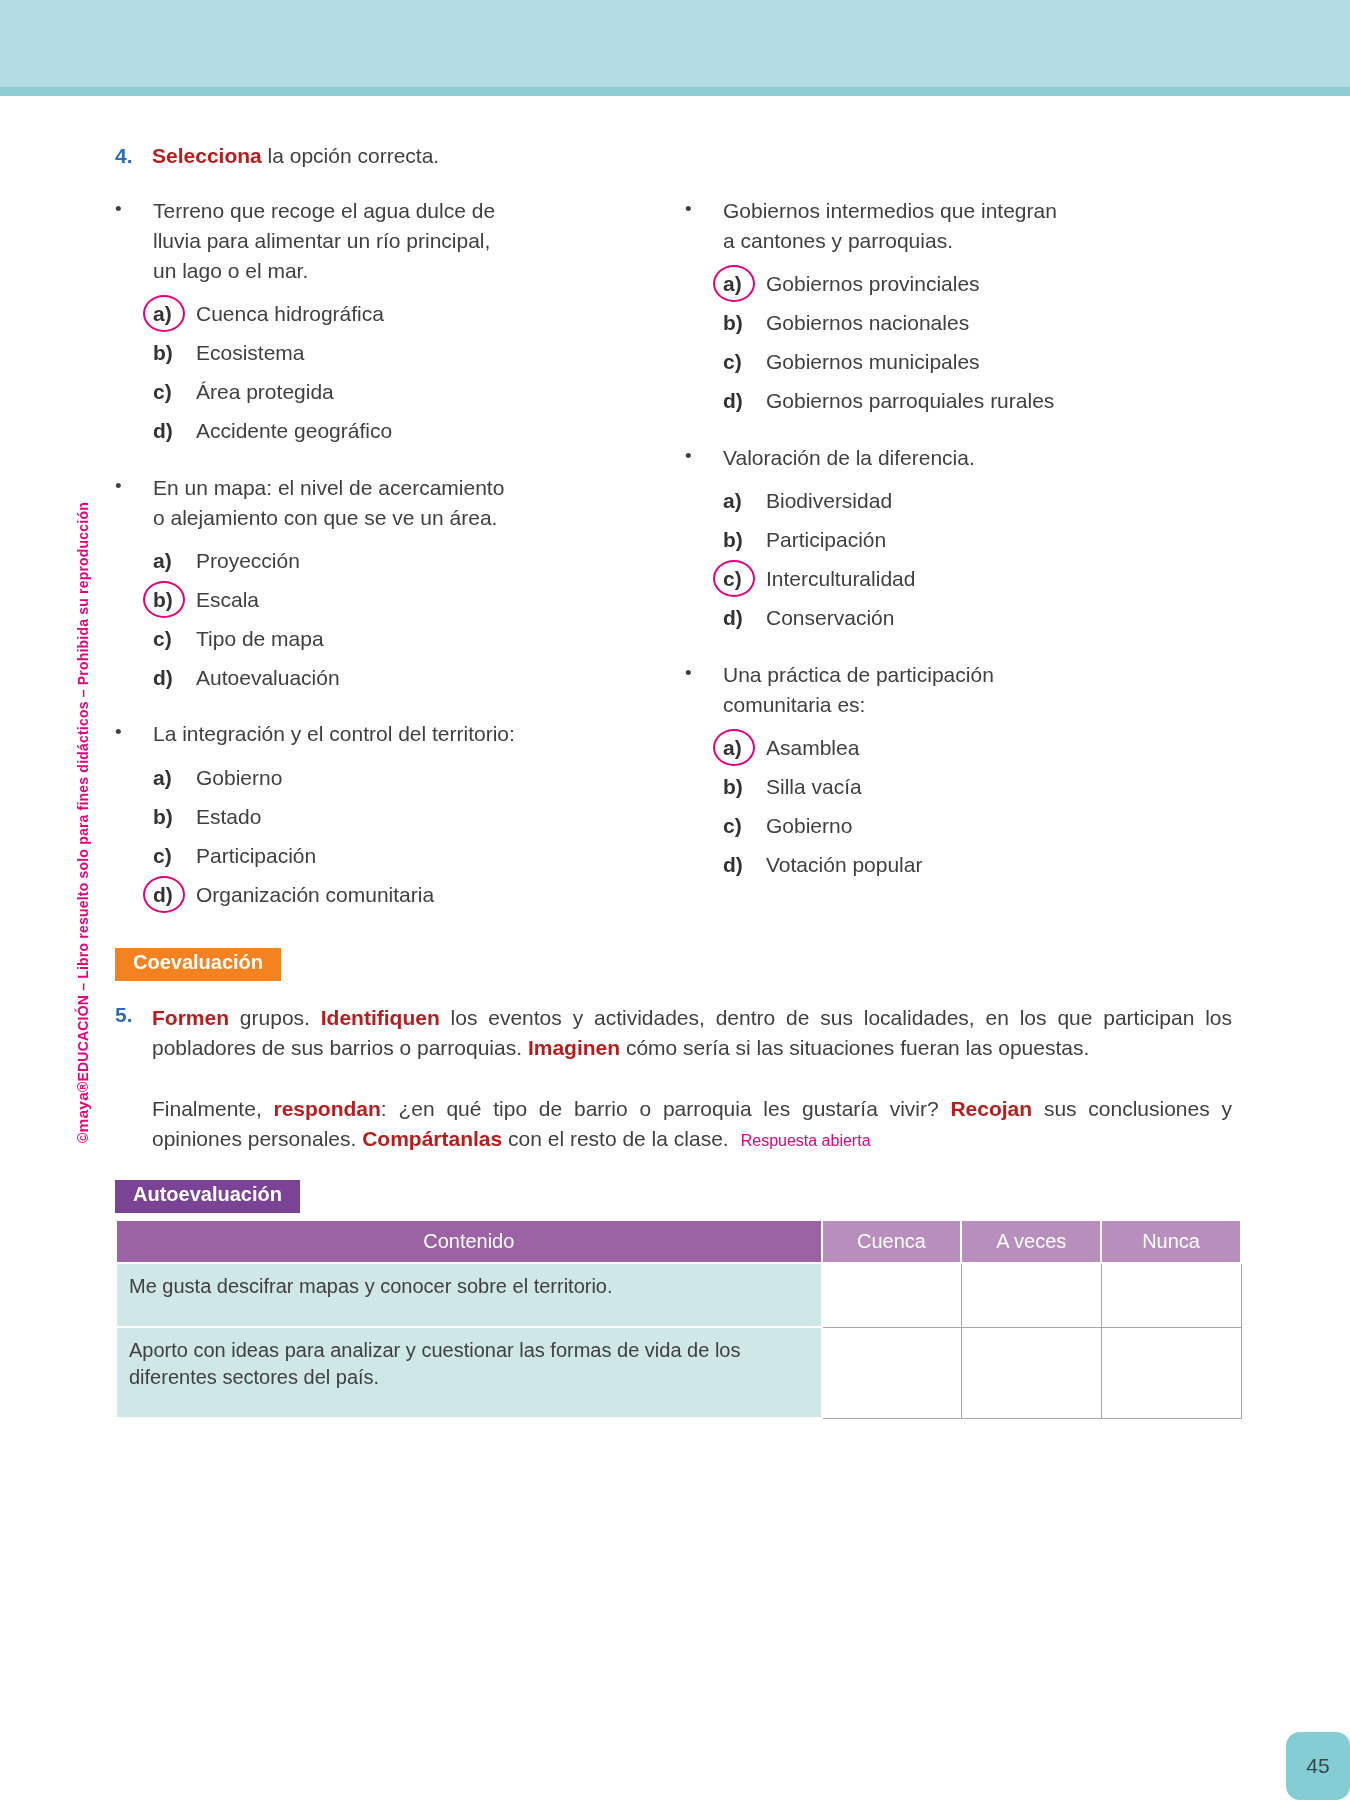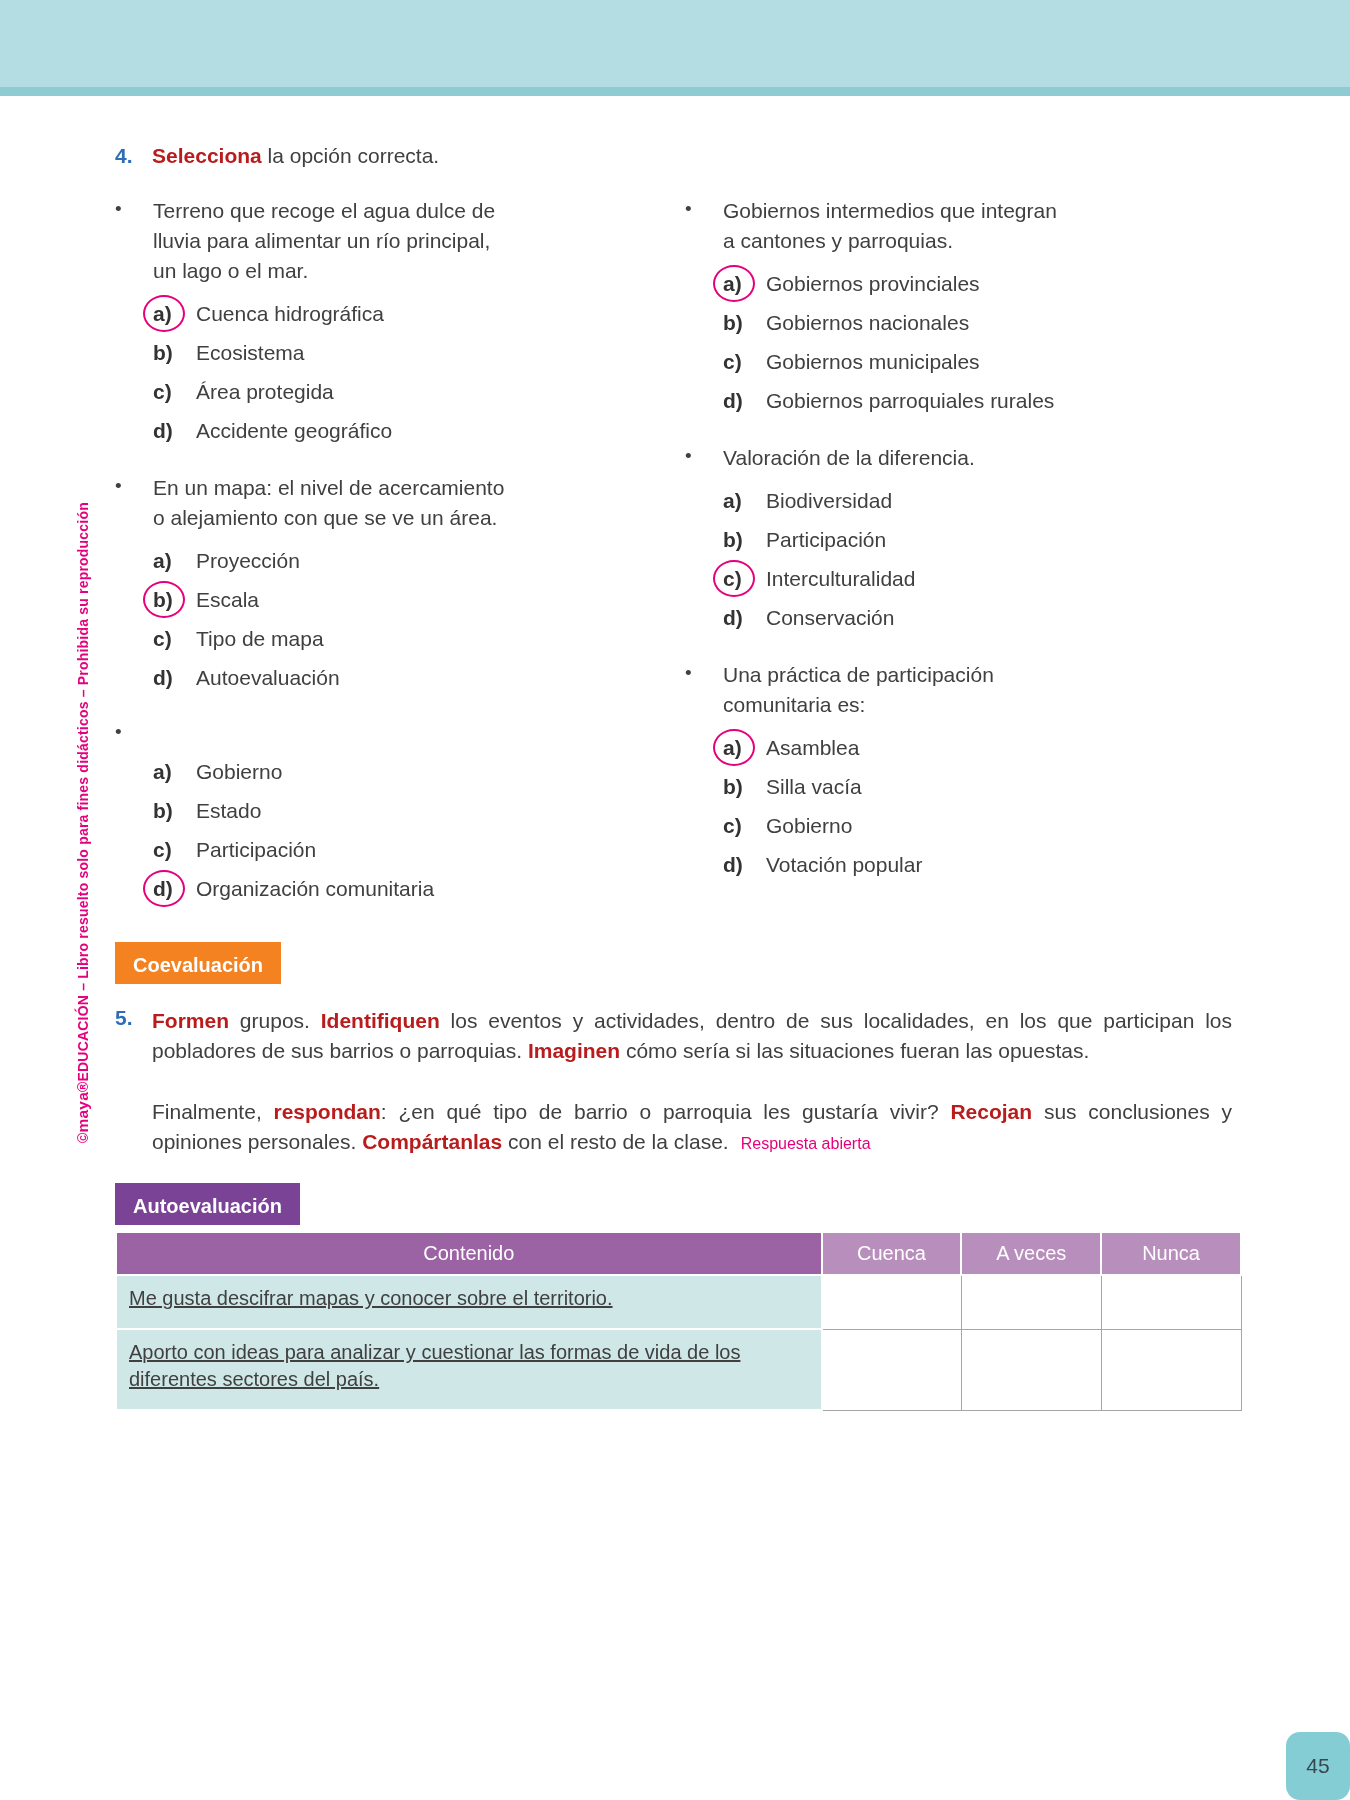--- a/index.html
+++ b/index.html
@@ -38,36 +38,36 @@
   .opt-letter { position:relative; width:43px; font-weight:700; color:#333; flex-shrink:0; }
   .opt-letter.circled::before {
     content:''; position:absolute; left:-10px; top:-7px;
     width:38px; height:33px;
     border:2.5px solid #e5007d; border-radius:50%;
   }
   .opt-text { }
 
   .badge {
     display:inline-block; color:#ffffff; font-weight:700; font-size:20px;
-    padding:12px 18px 7px;
+    padding:3px 18px 7px;
   }
   .badge-orange { background:#f58220; margin:12px 0 14px; }
   .badge-purple { background:#7b4396; margin:26px 0 6px; }
 
   .q5 { display:flex; font-size:21px; margin-top:8px; }
   .q-body { width:1080px; }
   .q-par { text-align:justify; line-height:1.43; }
   .q-par + .q-par { margin-top:31px; }
   .open-answer { color:#e5007d; font-size:16px; margin-left:12px; white-space:nowrap; }
 
   .selftable { width:1127px; border-collapse:collapse; font-size:20px; }
   .selftable th { color:#ffffff; font-weight:400; height:43px; border:2.5px solid #ffffff; text-align:center; }
   .th-main { background:#9c63a4; width:707px; }
   .th-opt { background:#b88fbc; width:140px; }
-  .selftable td.stmt { border:2.5px solid #ffffff; padding:9px 40px 16px 12px; line-height:1.35;text-decoration:underline; }
+  .selftable td.stmt { border:2.5px solid #ffffff; padding:9px 40px 26px 12px; line-height:1.35; }
   .row-teal td.stmt { background:#cfe7e7; }
   .row-pink td.stmt { background:#dfc3dd; }
   .selftable td.blank { background:#ffffff; border:1.5px solid #a6a6a6; }
   .row-one td.stmt { height:48px; }
   .row-two td.stmt { height:68px; }
 
   .page-num-block {
     position:absolute; right:0; bottom:0; width:64px; height:68px;
     background:#85cdd4; display:flex; align-items:center; justify-content:center;
     font-size:21px; color:#37474f;border-radius:14px;
@@ -141,20 +141,21 @@
           <div class="opt">
               <span class="opt-letter">d)</span>
               <span class="opt-text">Autoevaluación</span>
             </div>
         </div>
       </div>
 
       <div class="mcq">
         <div class="prompt-row">
           <span class="bullet">•</span>
+          <span class="prompt">La integración y el control del territorio:</span>
         </div>
         <div class="opts">
           <div class="opt">
               <span class="opt-letter">a)</span>
               <span class="opt-text">Gobierno</span>
             </div>
           <div class="opt">
               <span class="opt-letter">b)</span>
               <span class="opt-text">Estado</span>
             </div>

